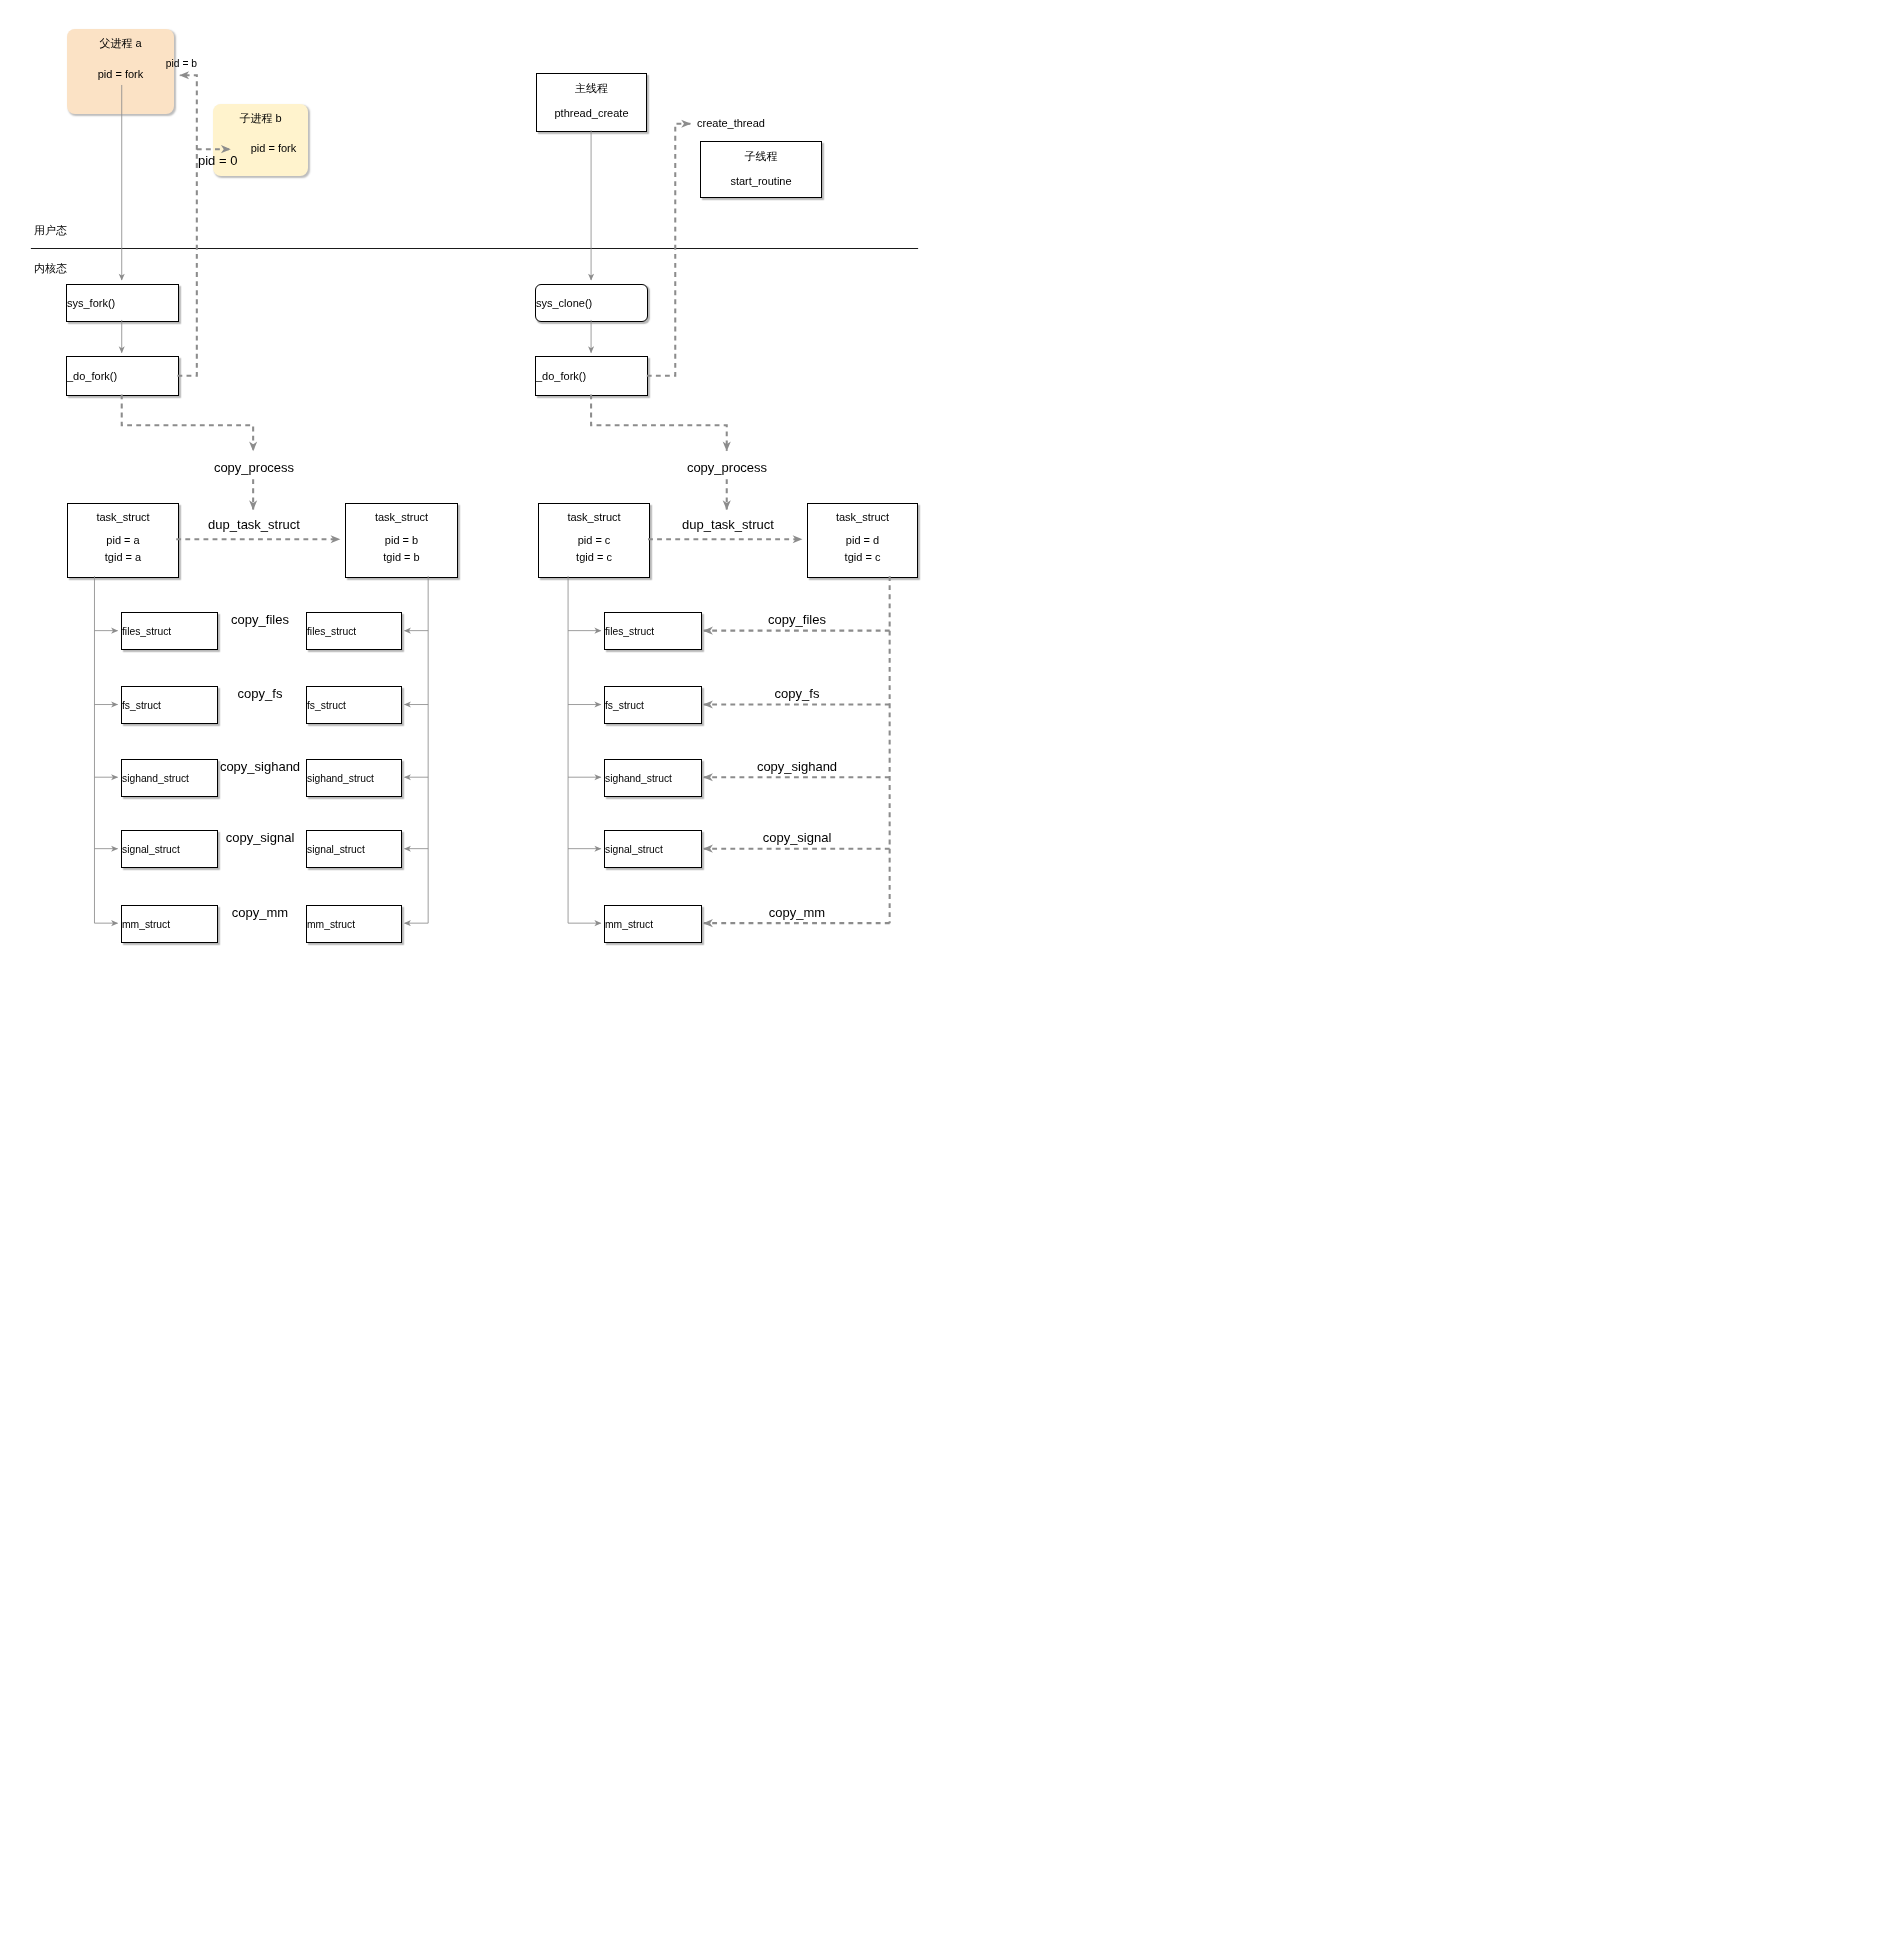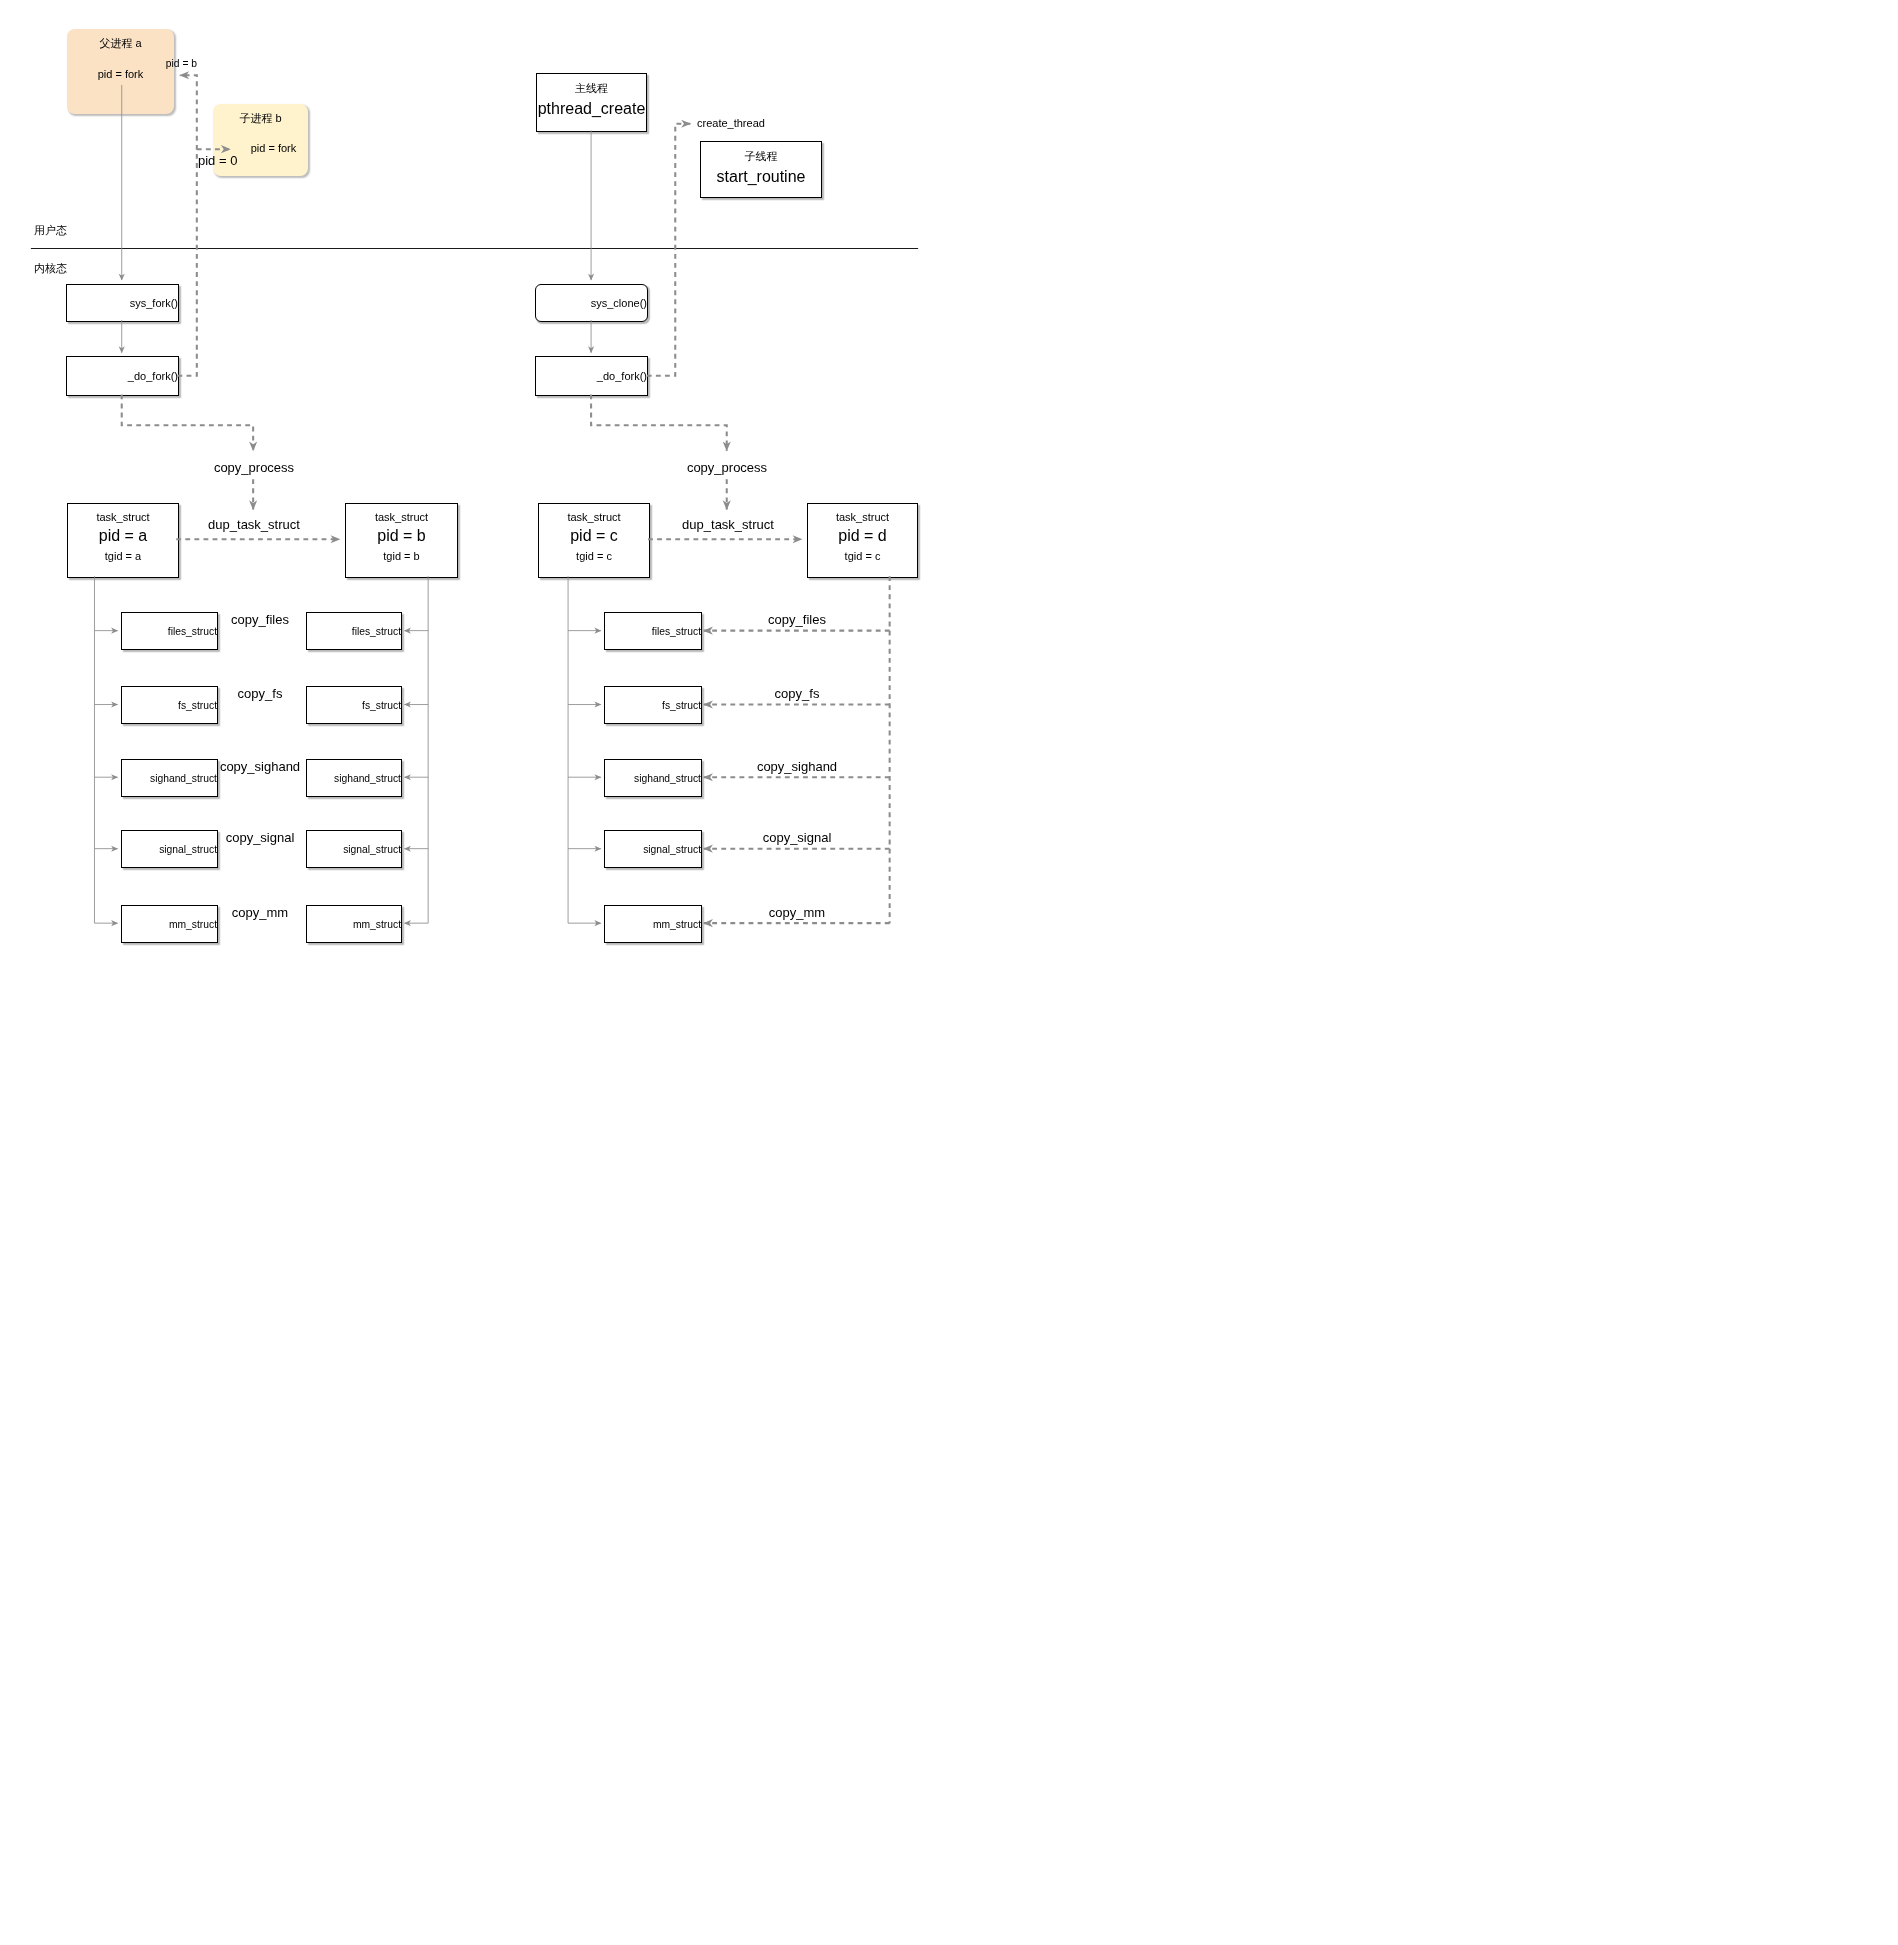--- a/index.html
+++ b/index.html
@@ -4,24 +4,24 @@
 <style>
   html,body{margin:0;padding:0;background:#ffffff;}
   body{font-family:"Liberation Sans","DejaVu Sans",sans-serif;color:#000;}
   #canvas{position:relative;width:949px;height:973px;background:#fff;overflow:hidden;}
   .lbl{position:absolute;font-size:11px;white-space:nowrap;line-height:13.3px;}
   .lbl.center{text-align:center;}
   .lbl.right{text-align:right;}
   
   .wbox{position:absolute;background:#ffffff;border:1.2px solid #000;
         box-shadow:1.8px 1.8px 1.2px #b8b8b8;display:flex;align-items:center;
-        justify-content:flex-end;font-size:11px;}
+        justify-content:flex-start;font-size:11px;}
   .wbox.multi{flex-direction:column;justify-content:flex-start;}
   .wbox .bt{margin-top:7.3px;font-size:11px;}
-  .wbox .bl{margin-top:4px;font-size:16px;}
+  .wbox .bl{margin-top:11px;font-size:11px;}
   .wbox .bl2{margin-top:4.8px;font-size:11px;}
   
   .rbox{position:absolute;border-radius:7.9px;box-shadow:1.8px 1.8px 1.8px #bdbdbd;}
   .rbox .title{width:100%;text-align:center;font-size:11px;padding-top:7px;}
   .rowlabel{position:absolute;font-size:13px;text-align:center;line-height:13.3px;white-space:nowrap;}
   svg.wires{position:absolute;left:0;top:0;z-index:5;pointer-events:none;}
   .boxlayer{position:absolute;left:0;top:0;width:100%;height:100%;z-index:2;}
   .txtlayer{position:absolute;left:0;top:0;width:100%;height:100%;z-index:6;pointer-events:none;}
 </style>
 </head>

